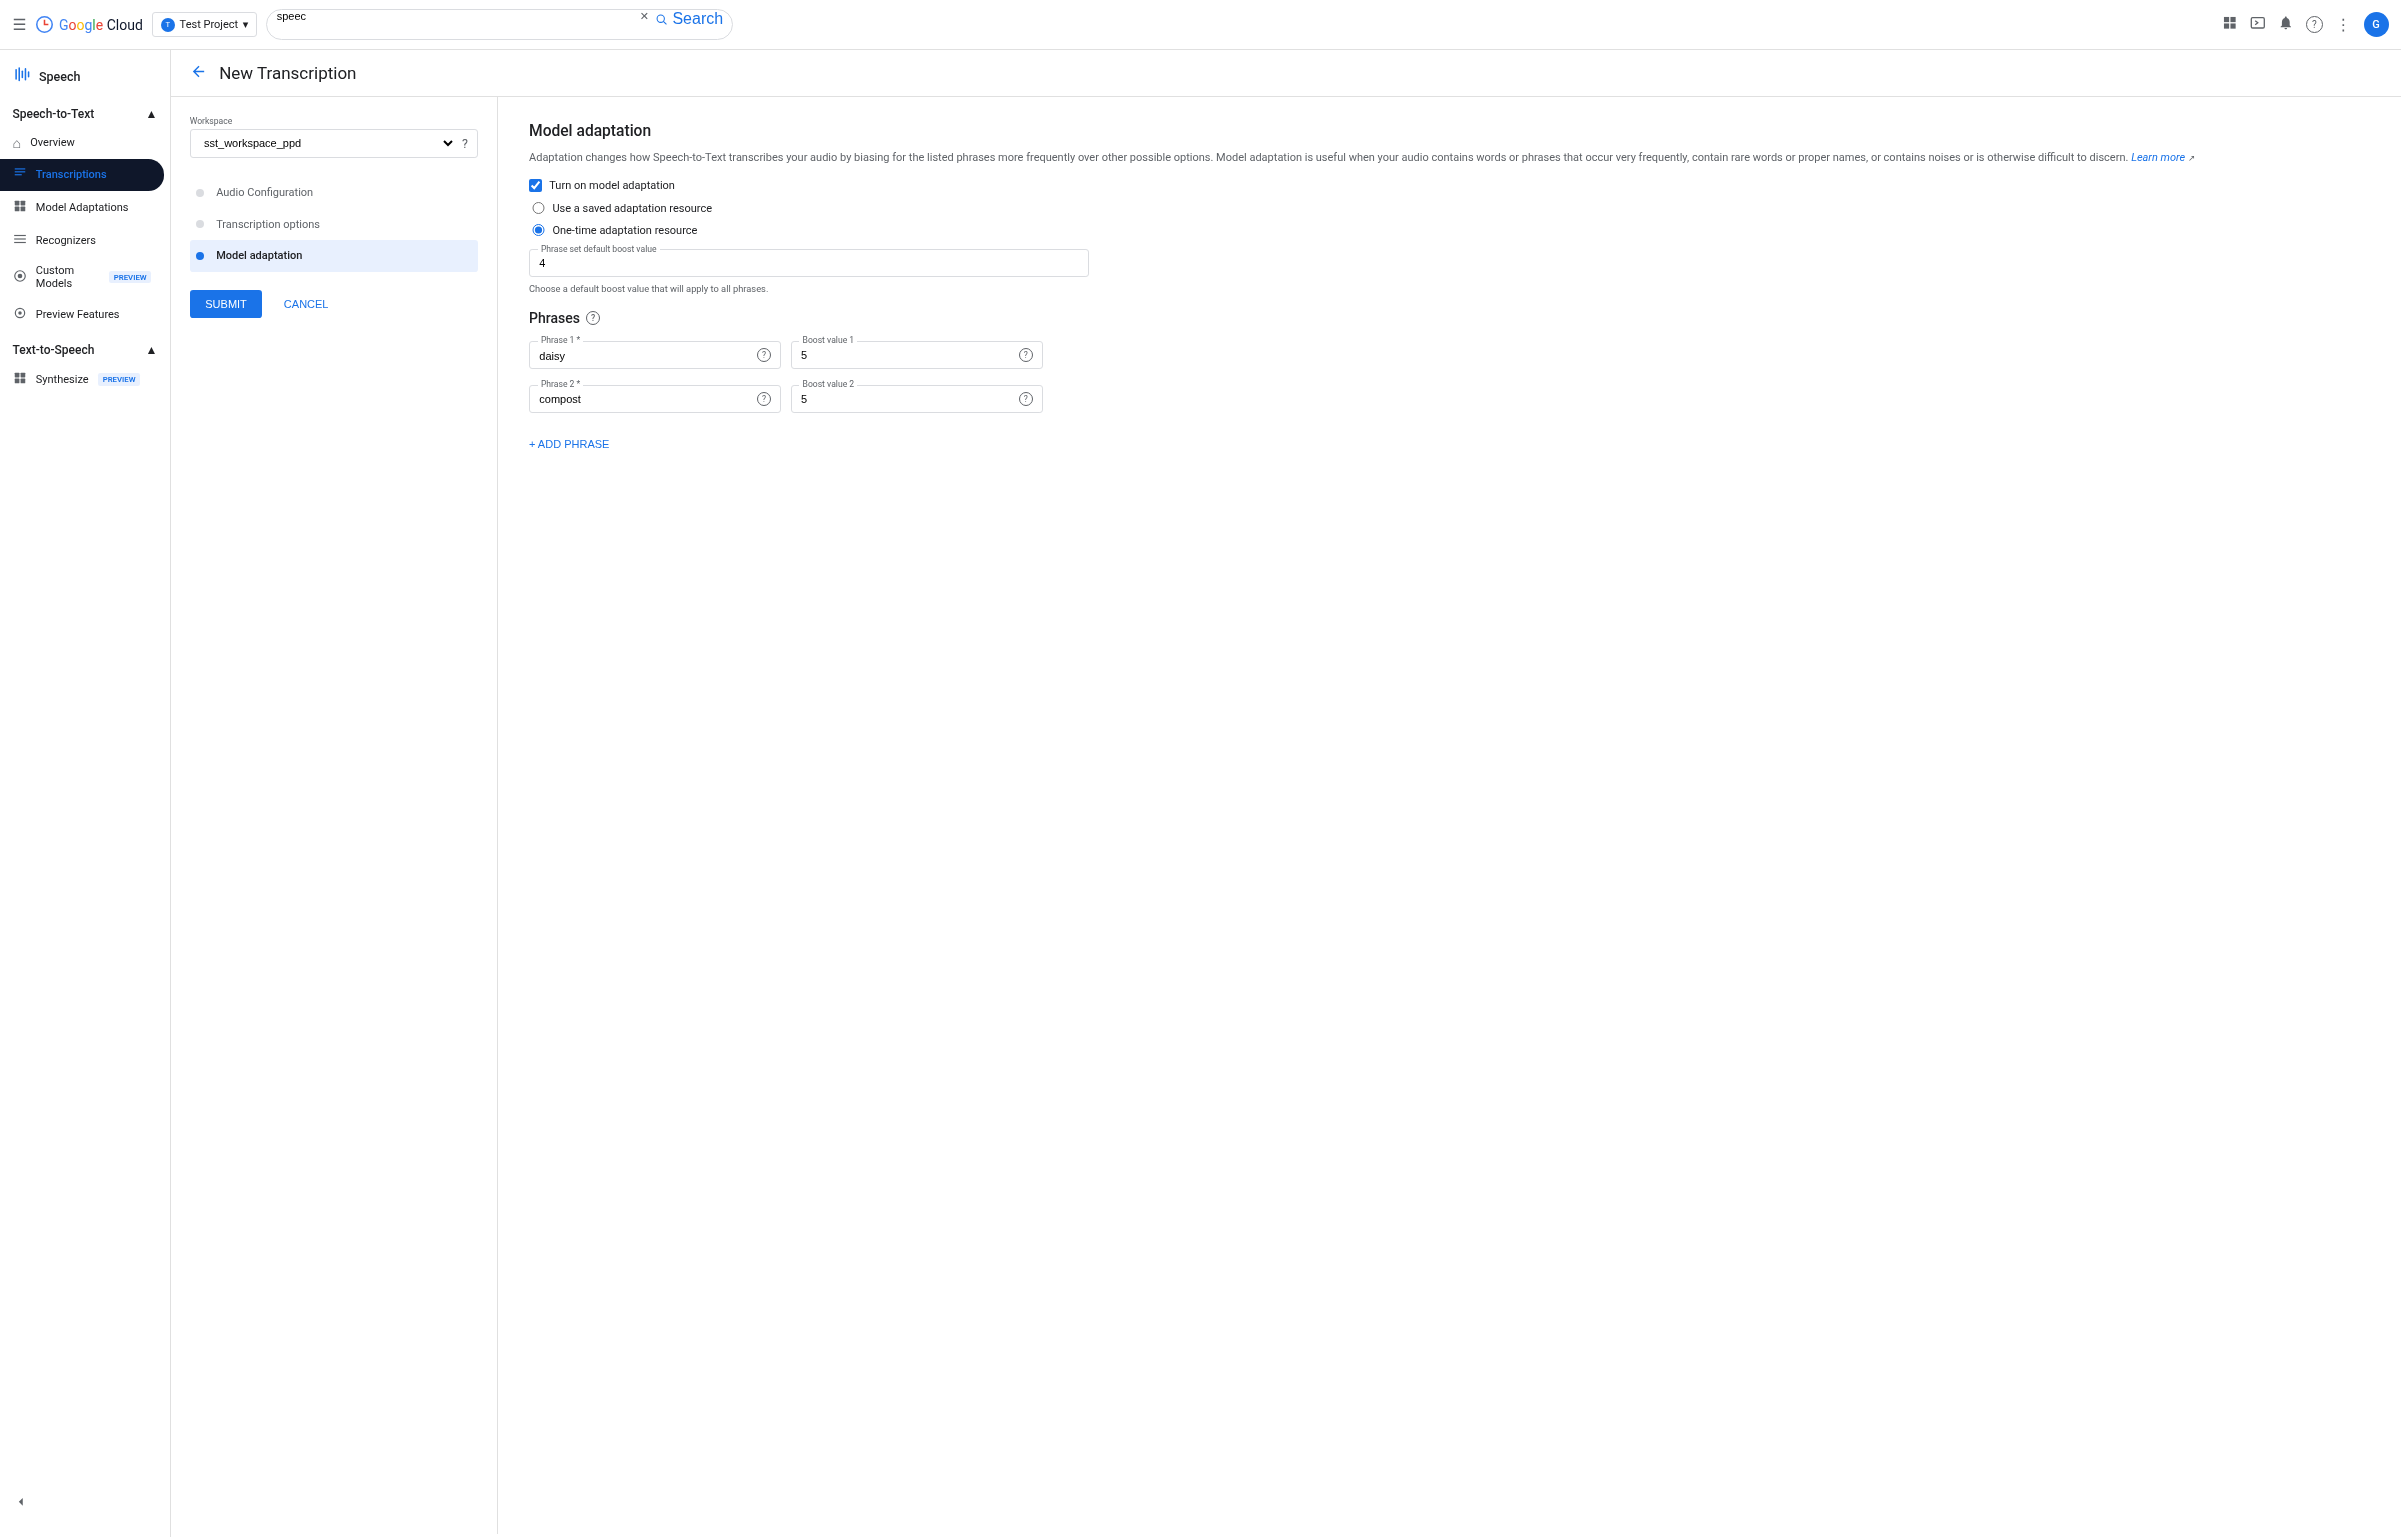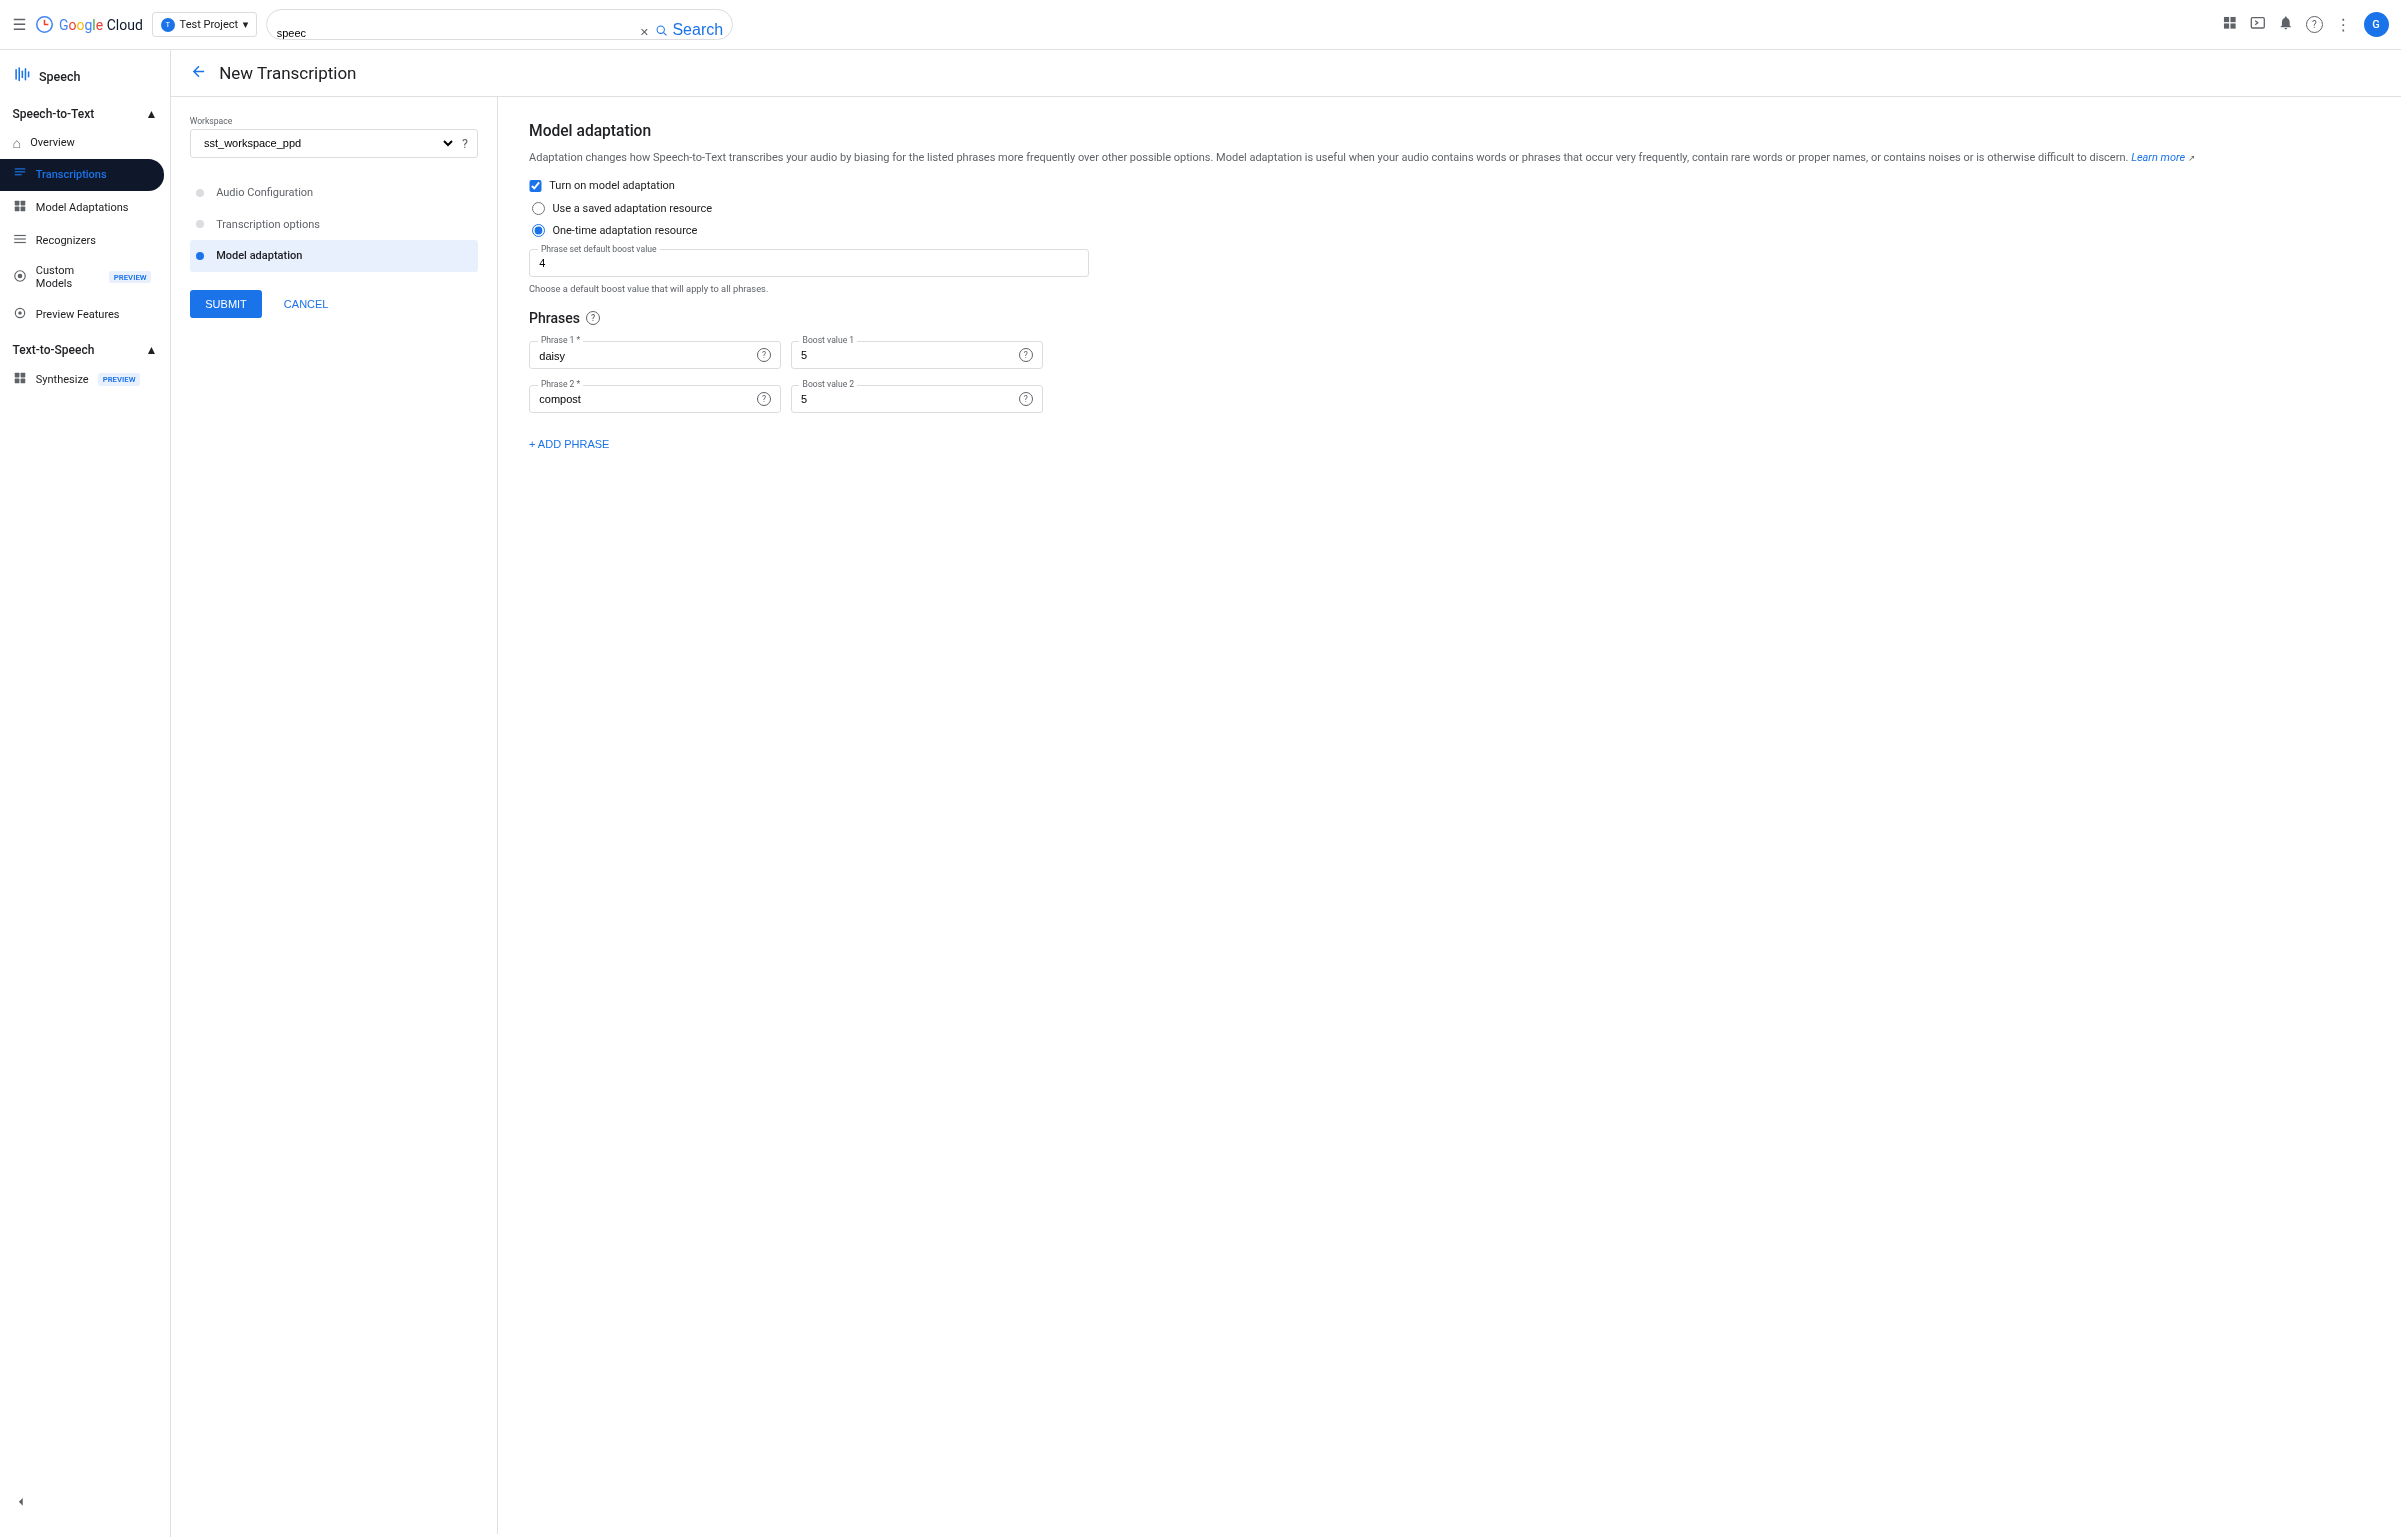--- a/index.html
+++ b/index.html
@@ -35,21 +35,21 @@
       padding: 4.7px 7.8px;
       gap: 4.7px;
       cursor: pointer;
       font-size: 11px;
     }
     .topbar-project-icon { width: 14px; height: 14px; border-radius: 50%; background: #1a73e8; display: flex; align-items: center; justify-content: center; color: #fff; font-size: 7.8px; }
     .search-bar {
       flex: 1;
       max-width: 467px;
       display: flex;
-      align-items: flex-end;
+      align-items: flex-start;
       border: 0.8px solid #dadce0;
       border-radius: 18.7px;
       padding: 0 9.3px;
       height: 31px;
     }
     .search-bar input {
       border: none;
       outline: none;
       flex: 1;
       font-size: 11px;
@@ -235,21 +235,21 @@
     }
 
     
     .section-title { font-size: 15.6px; font-weight: 500; margin-bottom: 9.3px; }
     .section-desc { font-size: 11px; color: #5f6368; line-height: 1.6; margin-bottom: 12.5px; }
     .section-desc a { color: #1a73e8; text-decoration: none; font-style: italic; }
 
     
     .form-check {
       display: flex;
-      align-items: flex-end;
+      align-items: flex-start;
       gap: 7.8px;
       margin-bottom: 9.3px;
     }
     .form-check input[type="checkbox"] { width: 12.5px; height: 12.5px; accent-color: #1a73e8; cursor: pointer; }
     .form-check input[type="radio"] { width: 12.5px; height: 12.5px; accent-color: #1a73e8; cursor: pointer; }
     .form-check label { font-size: 11px; color: #202124; cursor: pointer; }
 
     
     .field-container {
       position: relative;

